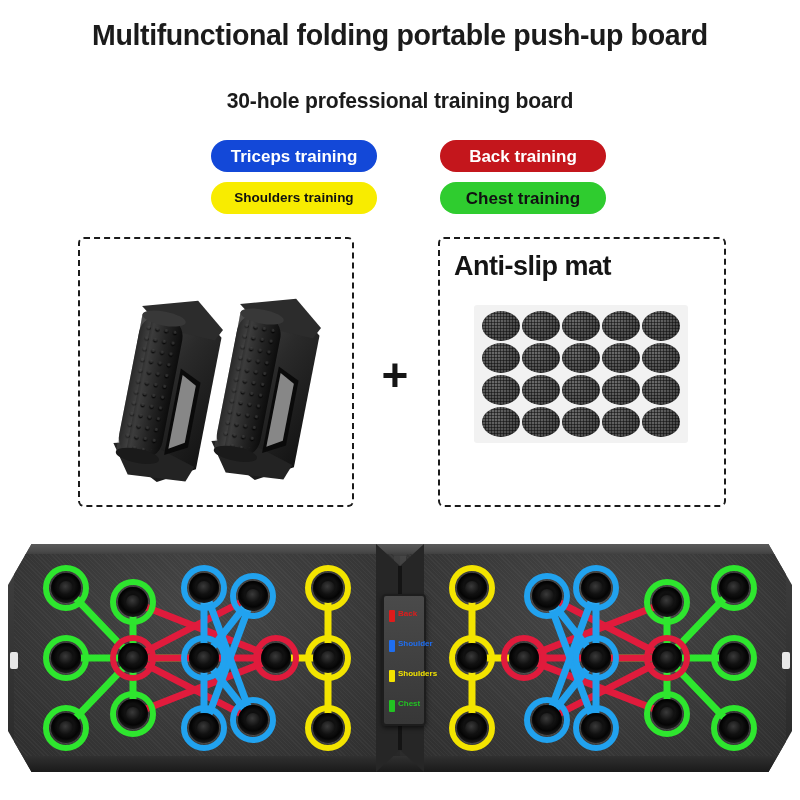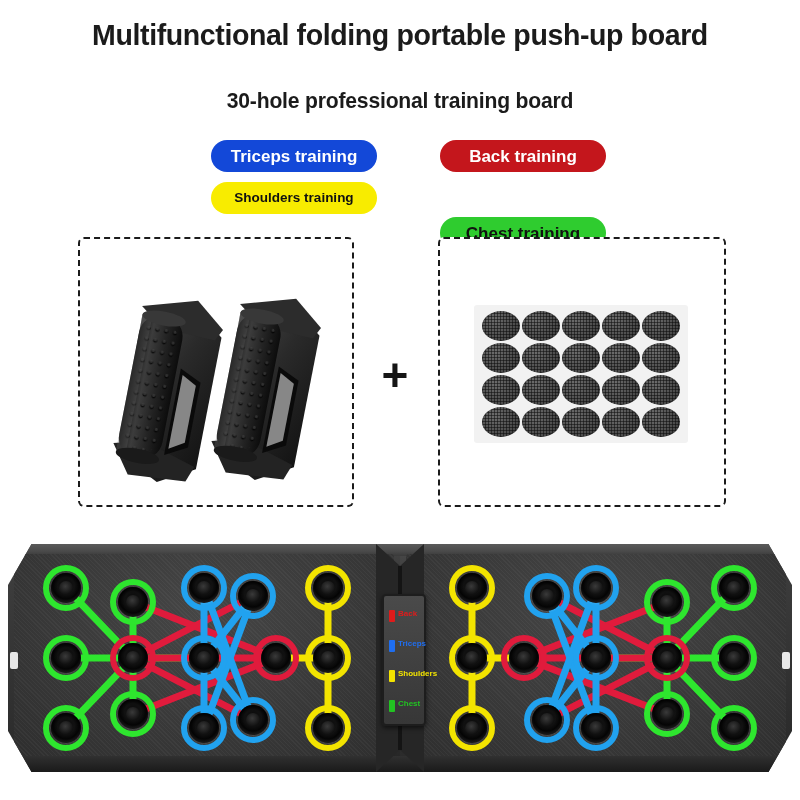--- a/index.html
+++ b/index.html
@@ -36,21 +36,21 @@
     position:absolute;
     border-radius:22px;
     display:flex;align-items:center;justify-content:center;
     font-weight:bold;
     line-height:1;
     white-space:nowrap;
   }
   .badge-triceps{left:211px;top:0px;width:166px;height:32px;background:#1348d8;color:#ffffff;font-size:17px;}
   .badge-back{left:440px;top:0px;width:166px;height:32px;background:#c4161c;color:#ffffff;font-size:17px;}
   .badge-shoulder{left:211px;top:42px;width:166px;height:32px;background:#f8ec00;color:#111111;font-size:13.5px;}
-  .badge-chest{left:440px;top:42px;width:166px;height:32px;background:#2fcc2f;color:#111111;font-size:17px;margin-top:35px;}
+  .badge-chest{left:440px;top:42px;width:166px;height:32px;background:#2fcc2f;color:#111111;font-size:17px;}
 
   
   .box{
     position:absolute;
     border:2.5px dashed #1b1b1b;
     border-radius:6px;
     background:#ffffff;
   }
   .box-grip{left:78px;top:237px;width:272px;height:266px;}
   .box-mat{left:438px;top:237px;width:284px;height:266px;}
@@ -221,20 +221,21 @@
         <rect x="14" y="24" width="10" height="144" rx="5" fill="#5a5a5a" opacity=".35"></rect>
         <ellipse cx="36" cy="26" rx="22" ry="7" fill="#383838"></ellipse>
         <ellipse cx="36" cy="166" rx="22" ry="7" fill="#1a1a1a"></ellipse>
       </svg>
     </div>
   </div>
 
   <div class="plus">+</div>
 
   <div class="box box-mat">
+    <div class="box-label">Anti-slip mat</div>
     <div class="mat-sheet">
       <div class="mat-grid" id="mat-grid">
           <div class="pad"></div>
           <div class="pad"></div>
           <div class="pad"></div>
           <div class="pad"></div>
           <div class="pad"></div>
           <div class="pad"></div>
           <div class="pad"></div>
           <div class="pad"></div>
@@ -473,21 +474,21 @@
       <path d="M22 22 L26 22 L26 206 L22 206 Z" fill="#141414"></path>
     </svg>
 
     <div class="legend">
       <div class="legend-row" style="top:14px">
         <span class="swatch" style="background:#e01b1b"></span>
         <span class="legend-text" style="color:#e01b1b">Back</span>
       </div>
       <div class="legend-row" style="top:44px">
         <span class="swatch" style="background:#1f6ef0"></span>
-        <span class="legend-text" style="color:#1f6ef0">Triceps</span>
+        <span class="legend-text" style="color:#1f6ef0">Shoulder</span>
       </div>
       <div class="legend-row" style="top:74px">
         <span class="swatch" style="background:#f3e400"></span>
         <span class="legend-text" style="color:#f3e400">Shoulders</span>
       </div>
       <div class="legend-row" style="top:104px">
         <span class="swatch" style="background:#22c322"></span>
         <span class="legend-text" style="color:#22c322">Chest</span>
       </div>
     </div>

